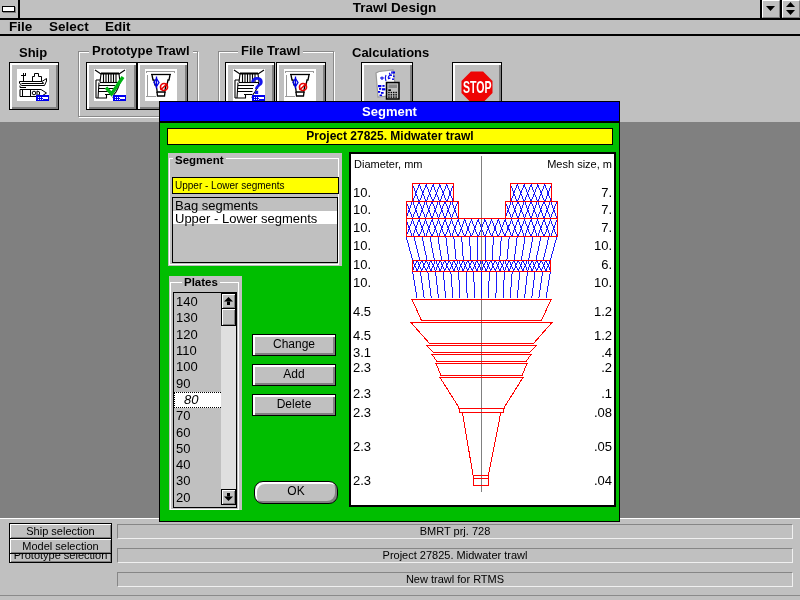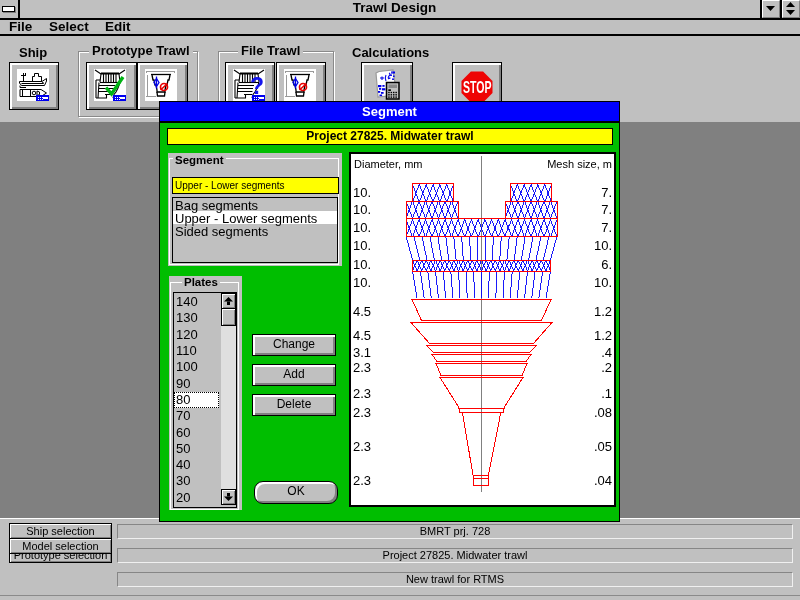--- a/index.html
+++ b/index.html
@@ -264,35 +264,34 @@
     <div class="abs" id="dlgtitle">Segment</div>
     <div class="abs" id="ybar">Project 27825. Midwater trawl</div>
 
     <div class="abs gpanel" style="left:8px;top:51px;width:174px;height:113px;"></div>
     <div class="abs gframe" style="left:9px;top:56px;width:168px;height:105px;"></div>
     <span class="abs glabel" style="left:13px;top:52px;">Segment</span>
     <div class="abs" id="yedit" style="left:12px;top:75px;width:163px;height:15px;">Upper - Lower segments</div>
     <div class="abs lbox" style="left:12px;top:95px;width:164px;height:64px;">
       <div style="height:13px;padding-left:2px;">Bag segments</div>
       <div style="height:13px;padding-left:2px;background:#fff;">Upper - Lower segments</div>
-      <div style="height:13px;padding-left:2px;">Sided segments</div>
     </div>
 
     <div class="abs gpanel" style="left:9px;top:174px;width:73px;height:234px;"></div>
     <div class="abs gframe" style="left:10px;top:180px;width:67px;height:226px;"></div>
     <span class="abs glabel" style="left:22px;top:174px;">Plates</span>
     <div class="abs lbox" style="left:13px;top:190px;width:62px;height:214px;font-size:13px;" id="plates">
         <div style="position:absolute;left:0;top:1px;width:45px;height:212px;">
 <div style="position:absolute;left:0;top:0.0px;width:43px;height:16.3px;padding-left:2px;line-height:16.3px;">140</div>
 <div style="position:absolute;left:0;top:16.3px;width:43px;height:16.3px;padding-left:2px;line-height:16.3px;">130</div>
 <div style="position:absolute;left:0;top:32.6px;width:43px;height:16.3px;padding-left:2px;line-height:16.3px;">120</div>
 <div style="position:absolute;left:0;top:48.9px;width:43px;height:16.3px;padding-left:2px;line-height:16.3px;">110</div>
 <div style="position:absolute;left:0;top:65.2px;width:43px;height:16.3px;padding-left:2px;line-height:16.3px;">100</div>
 <div style="position:absolute;left:0;top:81.5px;width:43px;height:16.3px;padding-left:2px;line-height:16.3px;">90</div>
-<div style="position:absolute;left:0;top:97.8px;width:43px;height:16.3px;padding-left:2px;line-height:16.3px;background:#fff;outline:1px dotted #000;outline-offset:-1px;">80</div>
+<div style="position:absolute;left:0;top:97.8px;width:43px;height:16.3px;padding-left:10px;line-height:16.3px;background:#fff;outline:1px dotted #000;outline-offset:-1px;font-style:italic;">80</div>
 <div style="position:absolute;left:0;top:114.2px;width:43px;height:16.3px;padding-left:2px;line-height:16.3px;">70</div>
 <div style="position:absolute;left:0;top:130.5px;width:43px;height:16.3px;padding-left:2px;line-height:16.3px;">60</div>
 <div style="position:absolute;left:0;top:146.8px;width:43px;height:16.3px;padding-left:2px;line-height:16.3px;">50</div>
 <div style="position:absolute;left:0;top:163.1px;width:43px;height:16.3px;padding-left:2px;line-height:16.3px;">40</div>
 <div style="position:absolute;left:0;top:179.4px;width:43px;height:16.3px;padding-left:2px;line-height:16.3px;">30</div>
 <div style="position:absolute;left:0;top:195.7px;width:43px;height:16.3px;padding-left:2px;line-height:16.3px;">20</div>
 </div>
 <div style="position:absolute;right:0;top:0;width:15px;height:212px;background:#dfdfdf;">
 <div class="sbtn" style="top:0;">
             <svg width="9" height="8" style="position:absolute;left:2px;top:3px;">

